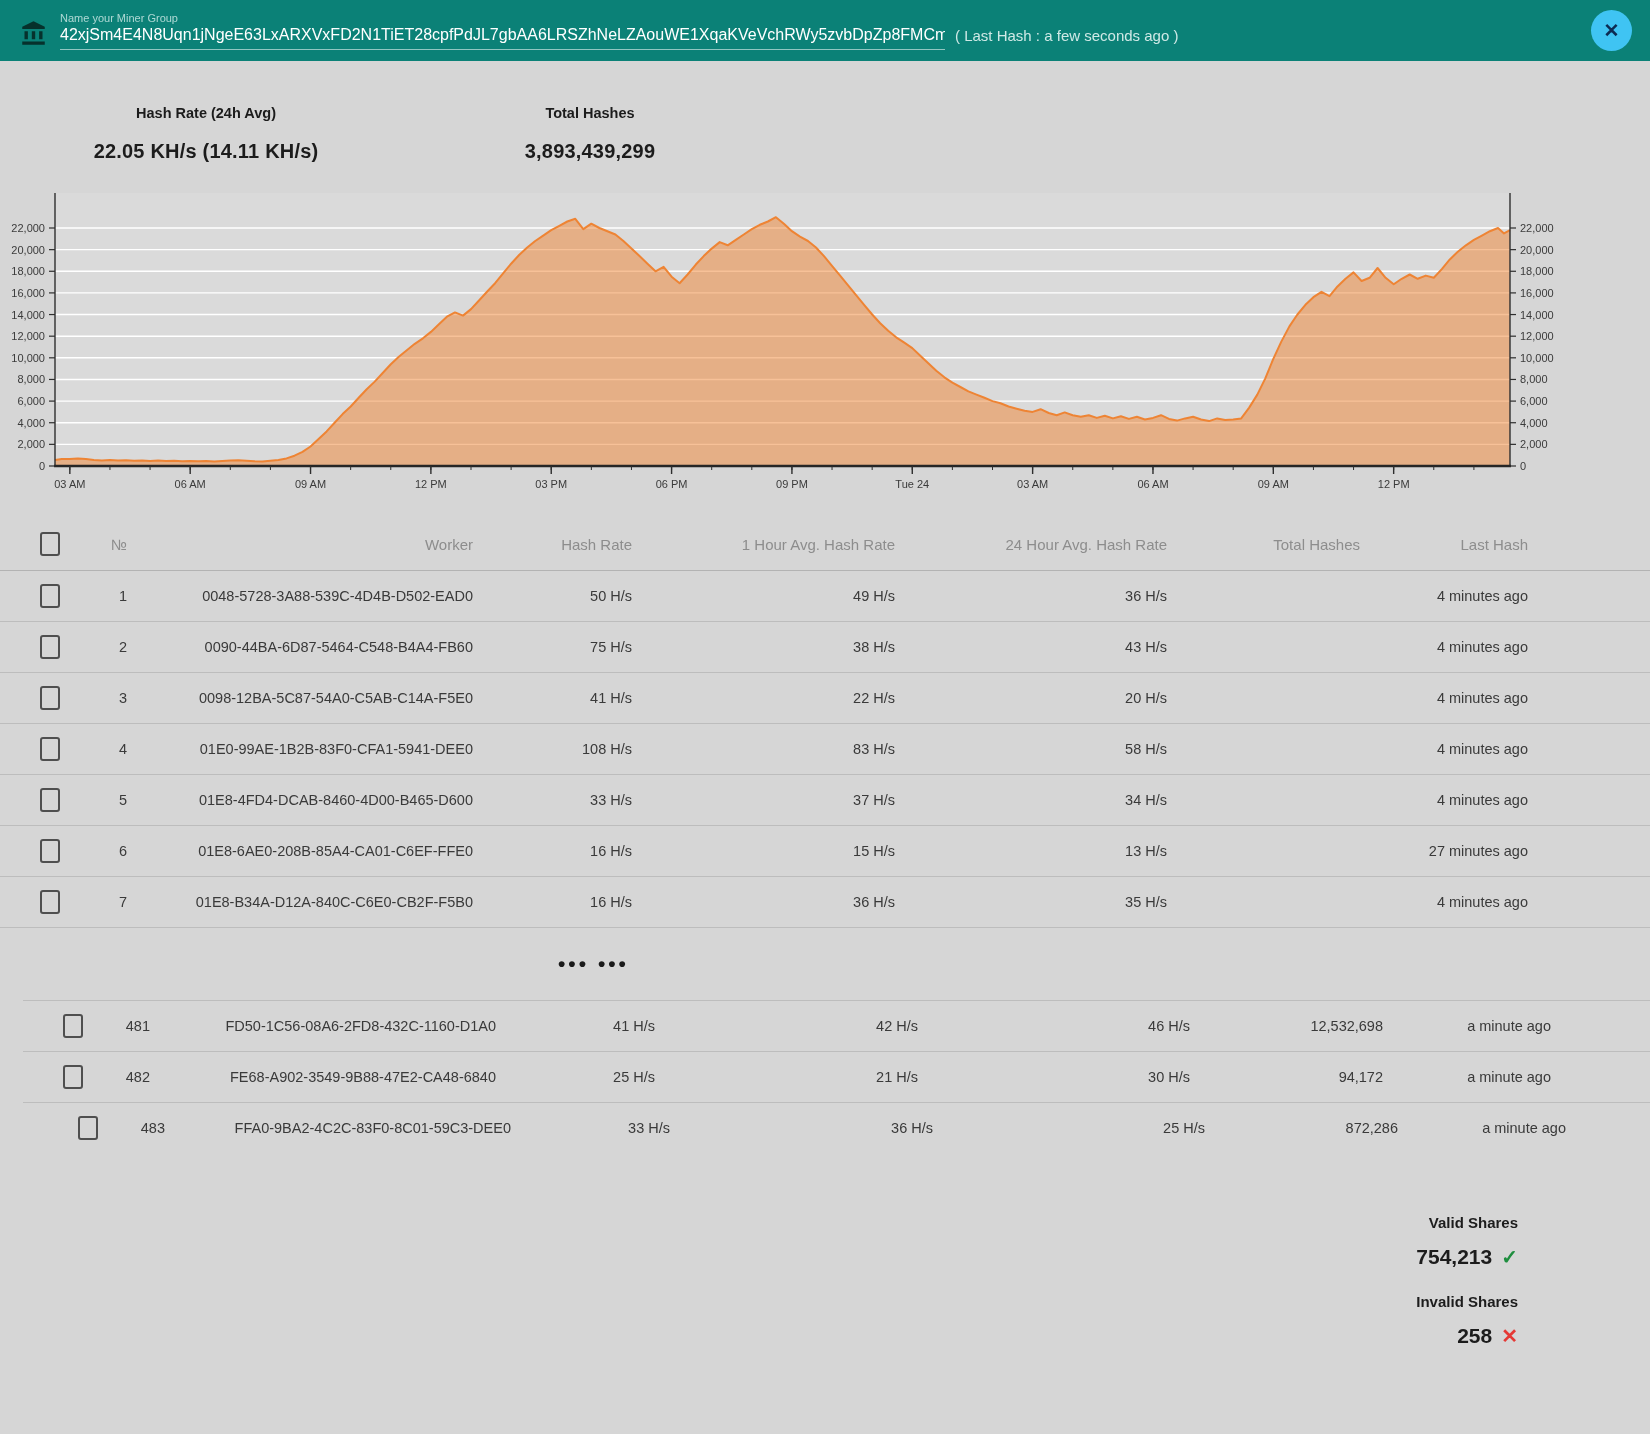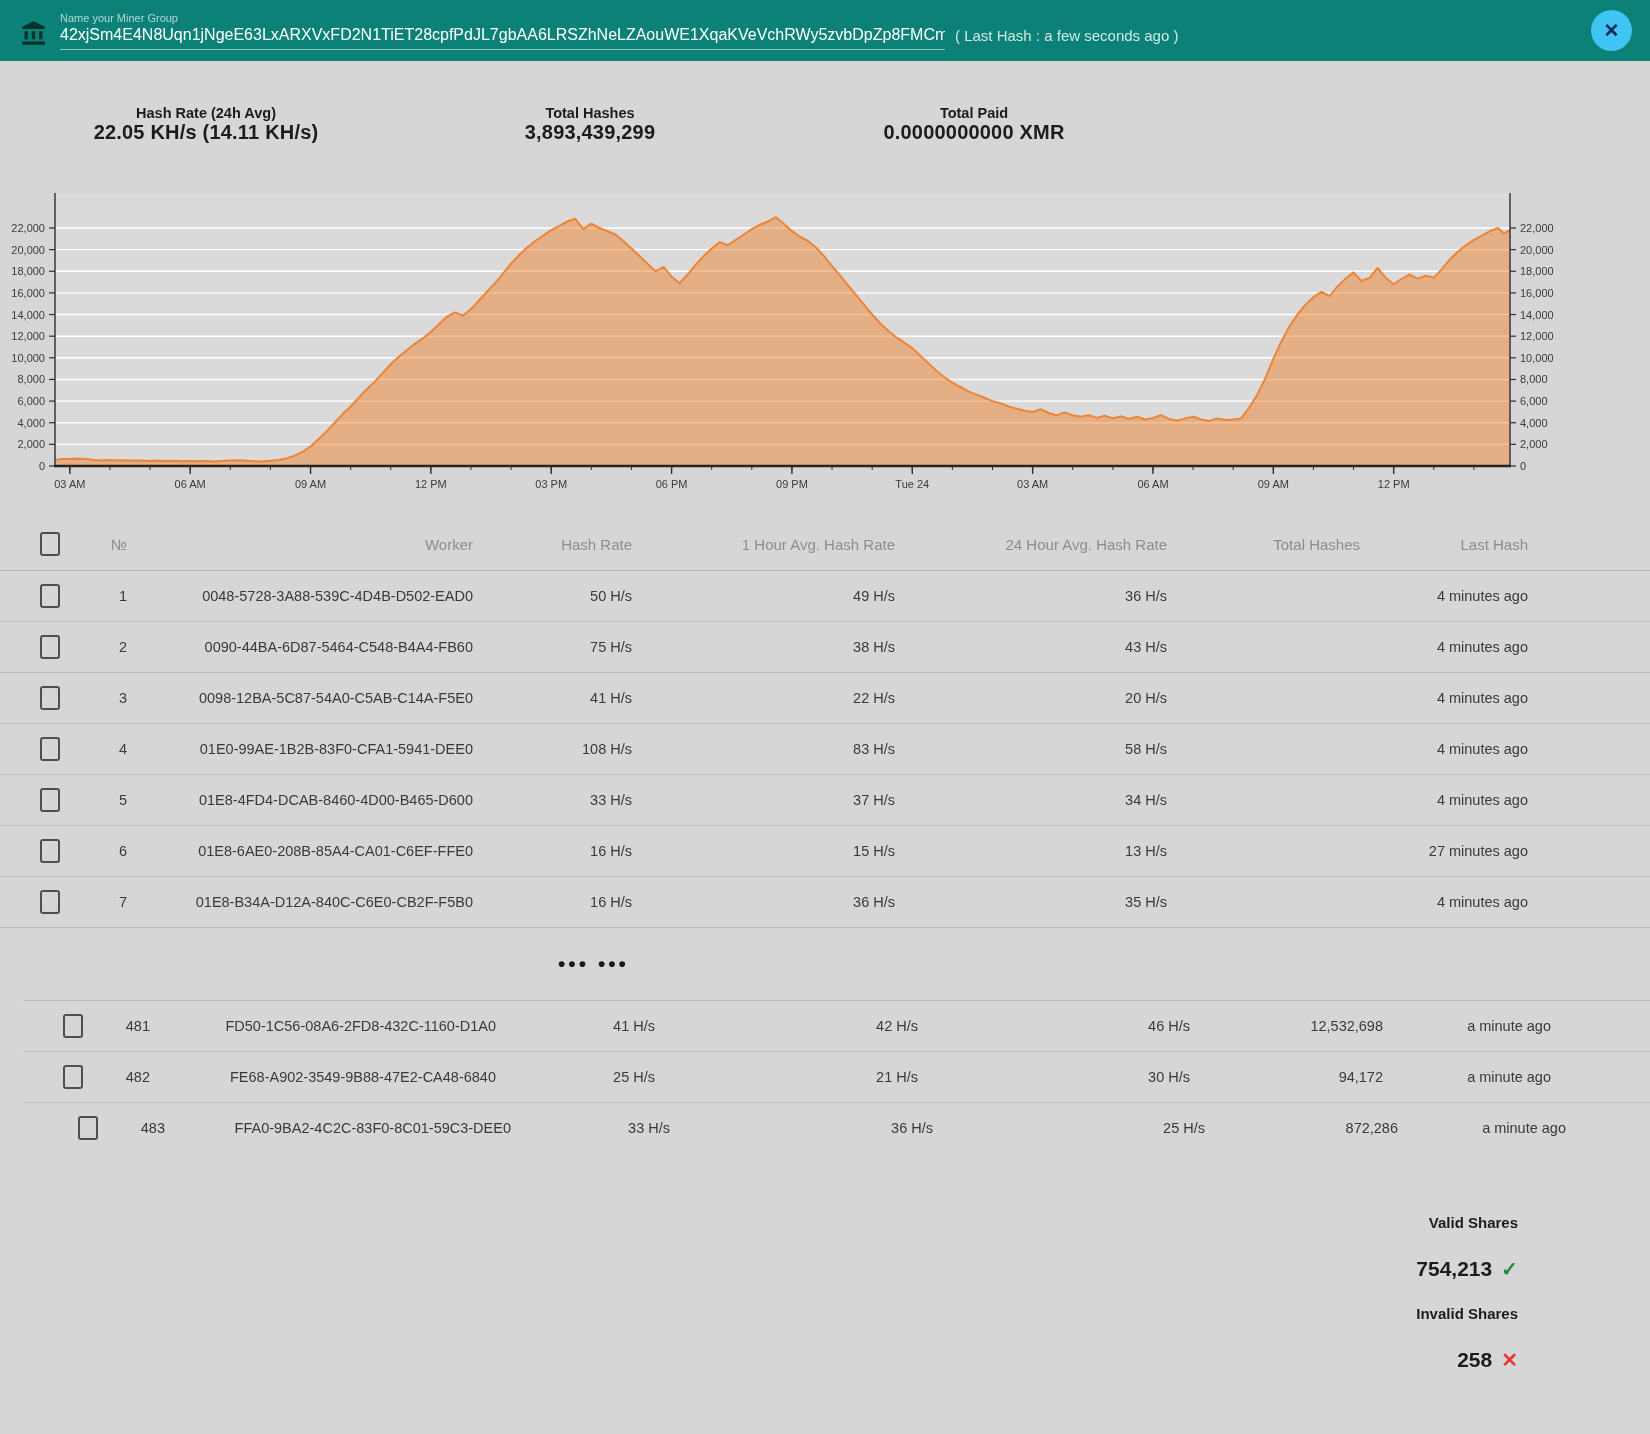--- a/index.html
+++ b/index.html
@@ -18,41 +18,41 @@
     width:885px;color:#fff;font-size:16px;padding:0 0 5px 0;font-family:inherit;}
   .lasthash{font-size:15px;color:#CFE9E6;margin-left:10px;margin-top:10px;white-space:nowrap;}
   .spacer{flex:1;}
   .closebtn{margin-right:18px;width:41px;height:41px;border-radius:50%;border:none;background:#3FC4F3;
     color:#0D2B52;font-size:19px;font-weight:bold;cursor:pointer;display:flex;align-items:center;justify-content:center;
     font-family:inherit;line-height:1;}
   
   .stats{position:absolute;top:72px;left:14px;width:1536px;display:grid;grid-template-columns:repeat(4,384px);}
   .stat{text-align:center;padding-top:33px;}
   .stat-label{font-size:14.5px;font-weight:bold;color:#1C1C1C;}
-  .stat-value{font-size:20px;font-weight:bold;color:#1C1C1C;letter-spacing:.2px;}
+  .stat-value{margin-top:19px;font-size:20px;font-weight:bold;color:#1C1C1C;letter-spacing:.2px;}
   
   .chartwrap{position:absolute;top:183px;left:0;width:1650px;height:315px;}
   
   .table{position:absolute;top:518px;left:0;width:1650px;}
   .trow{display:grid;grid-template-columns:75px 52px 346px 159px 263px 272px 193px 168px;
     padding-right:122px;align-items:center;border-bottom:1px solid #BDBDBD;height:50px;}
   .trow.thead{height:52px;border-bottom-color:#B3B3B3;}
   .cell{display:flex;justify-content:flex-end;align-items:center;font-size:14.5px;color:#3A3A3A;
     white-space:nowrap;}
   .thead .cell{color:#8D8D8D;font-size:15px;}
   .cell.cb{justify-content:flex-start;padding-left:40px;}
   .checkbox{width:16px;height:20px;border:2px solid #4F4F4F;border-radius:3px;background:transparent;}
   .ellipsis-row{height:72px;display:flex;align-items:center;}
   .ellipsis-row span{padding-left:558px;font-size:21px;letter-spacing:3px;font-weight:bold;color:#1a1a1a;}
   .bottom-table{border-top:1px solid #BDBDBD;margin-left:23px;}
   .bottom-table .trow:last-child{border-bottom:none;padding-left:15px;}
   
   .summary{position:absolute;top:1190px;right:132px;text-align:right;}
   .sum-label{font-size:15px;font-weight:bold;color:#1C1C1C;margin-top:24px;}
-  .sum-value{font-size:21px;font-weight:bold;color:#1C1C1C;margin-top:26px;}
+  .sum-value{font-size:21px;font-weight:bold;color:#1C1C1C;margin-top:14px;}
   .sum-value .ok{color:#1E8E3E;margin-left:9px;font-size:20px;}
   .sum-value .bad{color:#E53935;margin-left:9px;font-size:20px;}
 </style>
 </head>
 <body>
 
 <div class="topbar">
   <span class="bank">
     <svg viewBox="0 0 24 24">
         <path d="M4 10v7h3v-7H4zm6.5 0v7h3v-7h-3zM2 22h20v-3H2v3zM17 10v7h3v-7h-3zm-5-9L2 6v2h20V6L12 1z"></path>
@@ -70,24 +70,20 @@
 </div>
 
 <div class="stats">
   <div class="stat">
     <div class="stat-label">Hash Rate (24h Avg)</div>
     <div class="stat-value">22.05 KH/s (14.11 KH/s)</div>
   </div>
   <div class="stat">
     <div class="stat-label">Total Hashes</div>
     <div class="stat-value">3,893,439,299</div>
-  </div>
-  <div class="stat">
-    <div class="stat-label">Total Paid</div>
-    <div class="stat-value">0.0000000000 XMR</div>
   </div>
 </div>
 
 <div class="chartwrap">
   <svg id="chart" width="1650" height="315">
       <rect x="55" y="10" width="1455" height="273" fill="#DADADA"></rect>
       <line x1="55" x2="1510" y1="261.3636363636364" y2="261.3636363636364" stroke="#FFFFFF" stroke-width="1.4"></line>
       <line x1="55" x2="1510" y1="239.72727272727272" y2="239.72727272727272" stroke="#FFFFFF" stroke-width="1.4"></line>
       <line x1="55" x2="1510" y1="218.0909090909091" y2="218.0909090909091" stroke="#FFFFFF" stroke-width="1.4"></line>
       <line x1="55" x2="1510" y1="196.45454545454544" y2="196.45454545454544" stroke="#FFFFFF" stroke-width="1.4"></line>

